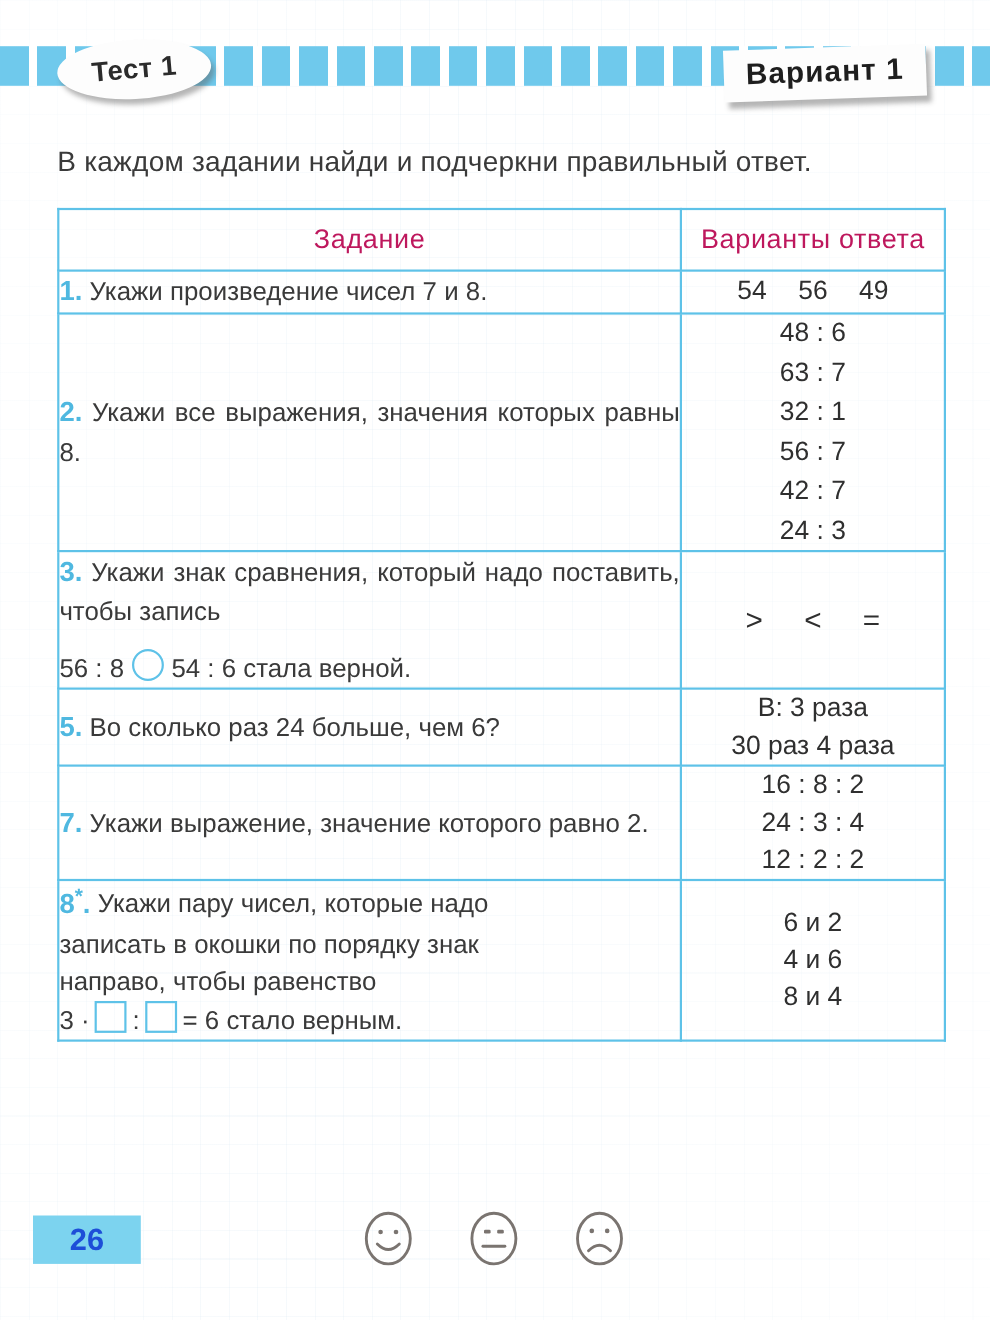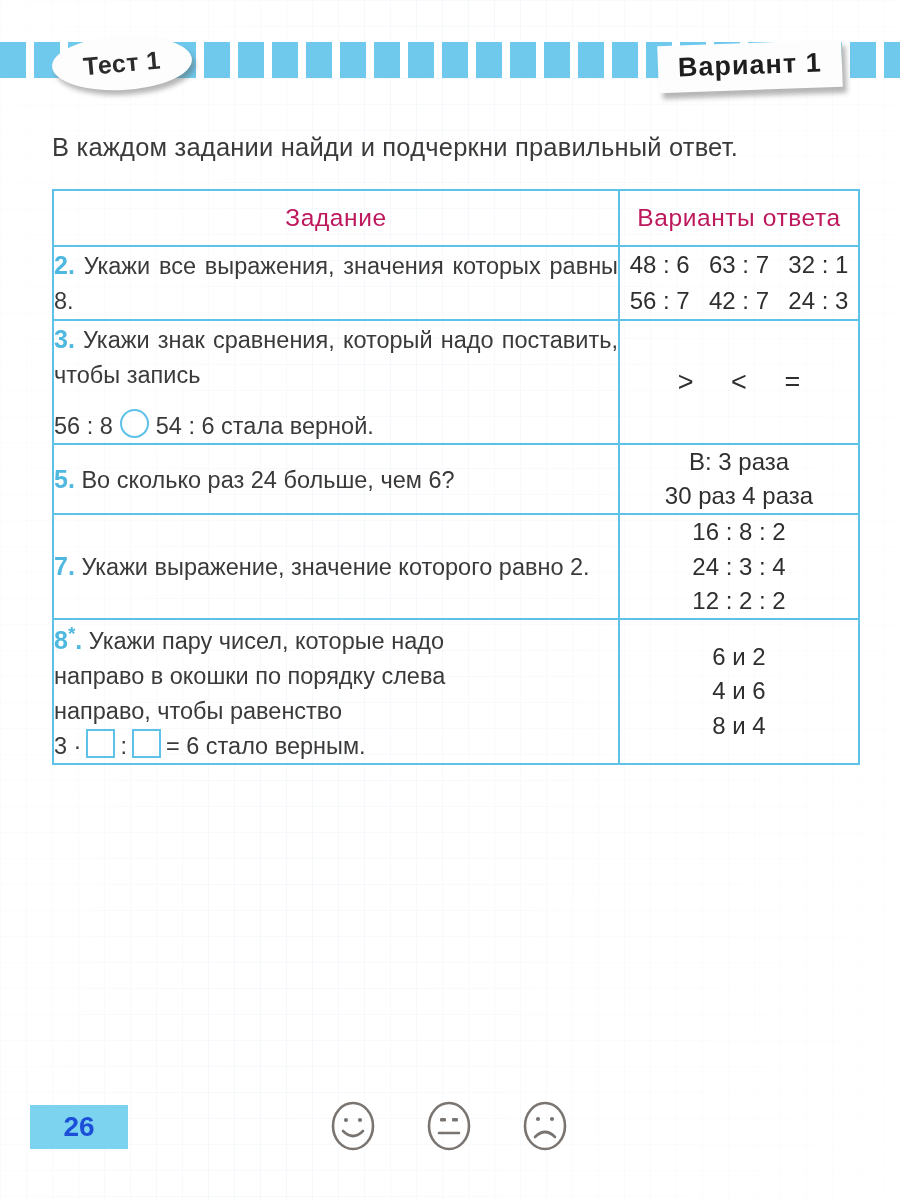--- a/index.html
+++ b/index.html
@@ -165,21 +165,21 @@
   .sqbox {
     display: inline-block;
     width: 25px; height: 25px;
     border: 2.5px solid #5ec2e8;
     vertical-align: -4px;
     margin: 0 5px;
   }
 
   .ans-grid2 {
     display: grid;
-    grid-template-columns: 1fr 1fr 1fr;
+    grid-template-columns: 1fr;
     row-gap: 2px;
     justify-items: center;
   }
   .ans-inline span { margin: 0 11px; }
 
   
   .page-num {
     position: absolute;
     left: 30px; top: 1105px;
     width: 98px; height: 44px;
@@ -226,20 +226,33 @@
     <colgroup>
       <col class="col-task">
       <col class="col-ans">
     </colgroup>
     <tbody>
       <tr>
         <th class="hdr-cell">Задание</th>
         <th class="hdr-cell">Варианты ответа</th>
       </tr>
 
+      <tr>
+        <td class="task-cell nojust">
+          <span class="qnum">1.</span>
+          <span>Укажи произведение чисел 7 и 8.</span>
+        </td>
+        <td class="ans-cell">
+          <span class="ans-inline">
+            <span>54</span>
+            <span>56</span>
+            <span>49</span>
+          </span>
+        </td>
+      </tr>
 
       <tr>
         <td class="task-cell">
           <span class="qnum">2.</span>
           <span>Укажи все выражения, значения которых равны 8.</span>
         </td>
         <td class="ans-cell">
           <div class="ans-grid2">
             <span>48 : 6</span>
             <span>63 : 7</span>
@@ -290,21 +303,21 @@
           <div>16 : 8 : 2</div>
           <div>24 : 3 : 4</div>
           <div>12 : 2 : 2</div>
         </td>
       </tr>
 
       <tr>
         <td class="task-cell nojust">
           <span class="qnum"><span>8</span><span class="star">*</span><span>.</span></span>
           <span>Укажи пару чисел, которые надо</span><br>
-          <span>направо в окошки по порядку слева</span><br>
+          <span>записать в окошки по порядку знак</span><br>
           <span>направо, чтобы равенство</span><br>
           <span><span>3 ·</span><span class="sqbox"></span><span>:</span><span class="sqbox"></span><span>= 6 стало верным.</span></span>
         </td>
         <td class="ans-cell">
           <div>6 и 2</div>
           <div>4 и 6</div>
           <div>8 и 4</div>
         </td>
       </tr>
     </tbody>

